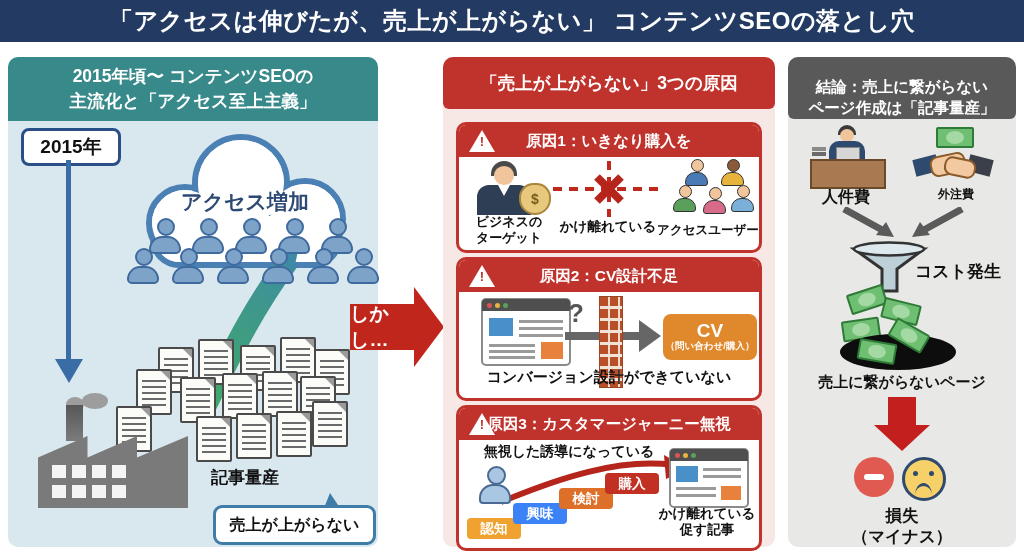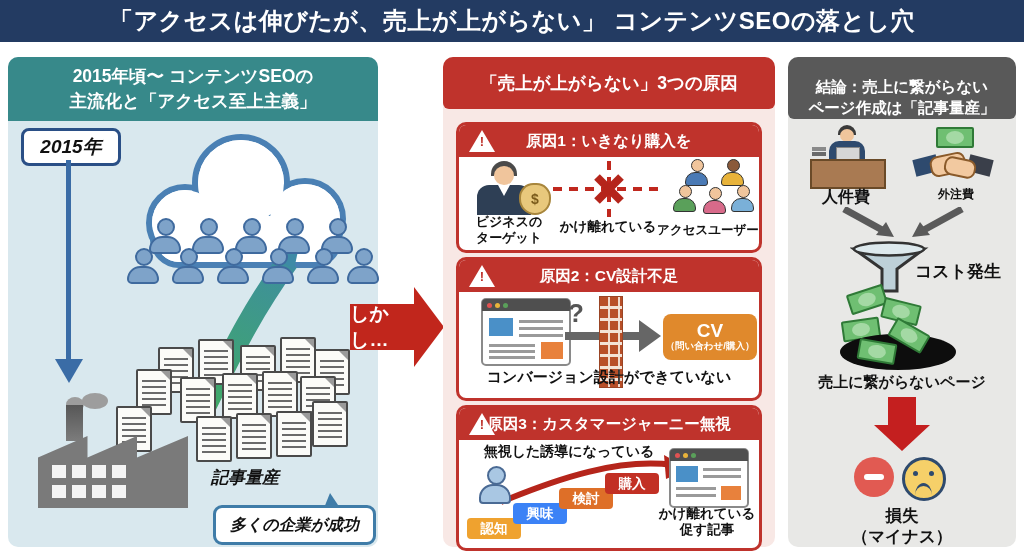--- a/index.html
+++ b/index.html
@@ -10,21 +10,21 @@
 
   
   #titlebar{position:absolute;left:0;top:0;width:1024px;height:42px;background:#233b62;
     display:flex;align-items:center;justify-content:center;color:#fff;font-weight:700;font-size:24px;letter-spacing:.5px;}
 
   
   .panel{position:absolute;top:57px;border-radius:10px;}
   #left-panel{left:8px;width:370px;height:490px;background:#d9e8ee;}
   #left-header{position:absolute;left:0;top:0;width:370px;height:64px;background:#37898a;border-radius:10px 10px 0 0;
     display:flex;flex-direction:column;align-items:center;justify-content:center;color:#fff;font-weight:700;font-size:17.5px;line-height:1.45;}
-  #left-body{position:absolute;left:0;top:64px;width:370px;height:302px;font-style:italic;}
+  #left-body{position:absolute;left:0;top:64px;width:370px;height:302px;}
 
   #mid-panel{left:443px;width:332px;height:490px;background:#f8e8e5;}
   #mid-header{position:absolute;left:0;top:0;width:332px;height:52px;background:#bf332c;border-radius:10px 10px 6px 6px;
     display:flex;align-items:center;justify-content:center;color:#fff;font-weight:700;font-size:17.5px;}
 
   #right-panel{left:788px;width:228px;height:490px;background:#e8e8e6;}
   #right-header{position:absolute;left:0;top:0;width:228px;height:62px;background:#595959;border-radius:10px 10px 6px 6px;
     display:flex;flex-direction:column;align-items:center;justify-content:flex-end;color:#fff;font-weight:700;font-size:15.5px;line-height:1.4;}
 
   
@@ -104,20 +104,21 @@
             <circle cx="182" cy="88" r="38"></circle>
           <rect x="30" y="82" width="186" height="52" rx="26"></rect>
         </g>
         <g fill="#fff">
           <circle cx="62" cy="92" r="33"></circle>
             <circle cx="118" cy="52" r="43"></circle>
             <circle cx="182" cy="88" r="35"></circle>
           <rect x="33" y="85" width="180" height="46" rx="23"></rect>
         </g>
       </svg>
+      <div class="lbl" style="left:147px;top:68px;width:180px;font-size:21px;color:#2c4a74;">アクセス増加</div>
 
       <svg class="abs" style="left:0;top:0;" width="370" height="426" viewBox="0 0 370 426">
         <defs>
           <linearGradient id="ggrad" gradientUnits="userSpaceOnUse" x1="197" y1="282" x2="292" y2="120">
             <stop offset="0" stop-color="#3fa968"></stop>
               <stop offset="1" stop-color="#3e8aa6"></stop>
           </linearGradient>
         </defs>
         <path d="M 197 286 C 220 240 240 195 280 140" stroke="url(#ggrad)" stroke-width="22" fill="none"></path>
         <polygon points="292,120 286,149 266,134" fill="#3e8aa6"></polygon>
@@ -163,21 +164,21 @@
         <div class="fwin" style="left:14px;top:92px;"></div>
           <div class="fwin" style="left:34px;top:92px;"></div>
         <div class="fwin" style="left:54px;top:92px;"></div>
           <div class="fwin" style="left:74px;top:92px;"></div>
       </div>
 
       <div class="lbl" style="left:185px;top:347px;width:104px;font-size:17px;">記事量産</div>
 
       <div id="speech-bubble">
         <div id="speech-tail"></div>
-        <span>多くの企業が成功</span>
+        <span>売上が上がらない</span>
       </div>
     </div>
   </div>
 
   <div id="shikashi">
     <div id="shikashi-body">
         <span>しかし…</span>
       </div>
     <div id="shikashi-head"></div>
   </div>

